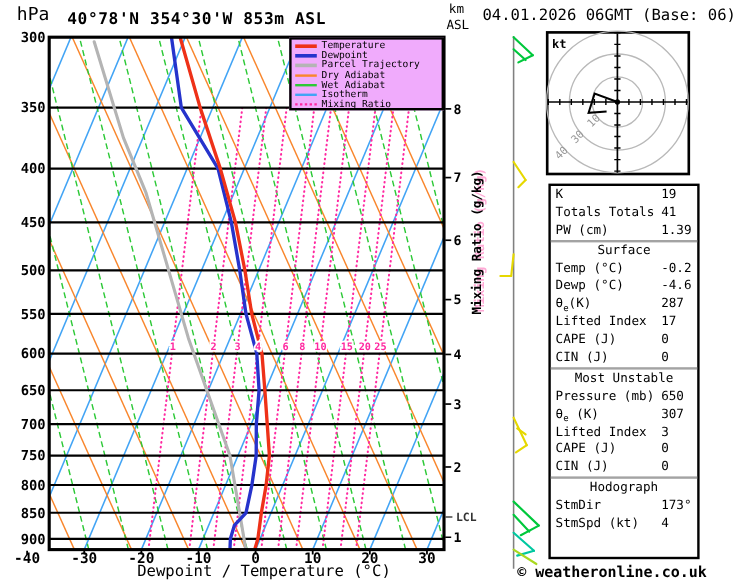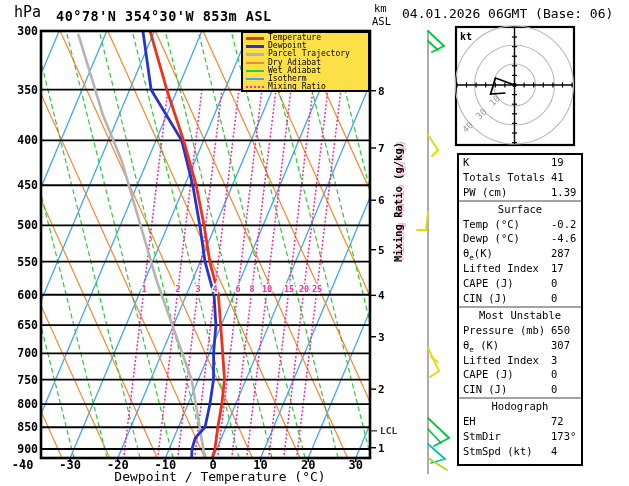--- a/index.html
+++ b/index.html
@@ -11,21 +11,21 @@
   .hpa-label { left:14px; top:3px; font-size:15px; }
   .title { left:56px; top:8px; font-size:13.5px; font-weight:bold; white-space:nowrap; letter-spacing:0.5px; }
   .km-label { left:374px; top:2px; font-size:10.5px; }
   .asl-label { left:372px; top:15px; font-size:10.5px; }
   .datetime { left:402px; top:6px; font-size:13px; font-weight:normal; white-space:nowrap; }
   .mix-axis { left:318px; top:196px; width:160px; font-size:10.5px; font-weight:bold; white-space:nowrap;
               transform:rotate(-90deg); transform-origin:center; text-align:center;
               text-shadow:2px 2px 0 rgba(255,100,180,0.55); }
   .xaxis-title { left:70px; top:469px; width:300px; text-align:center; font-size:13px; white-space:nowrap; }
   .copyright { left:400px; top:469px; width:220px; text-align:center; font-size:12.5px; font-weight:bold; white-space:nowrap; }
-  #legend { left:241px; top:31px; width:129px; height:61px; background:#fde047; border:2px solid #000; padding:1px 2px 0 3px; }
+  #legend { left:241px; top:31px; width:129px; height:61px; background:#f0abfc; border:2px solid #000; padding:1px 2px 0 3px; }
   .leg-row { display:flex; align-items:center; height:8.2px; }
   .leg-line { width:18px; margin-right:4px; flex:none; }
   .leg-text { font-size:8px; line-height:8px; white-space:nowrap; }
   #ind-table { left:457px; top:153px; width:126px; height:313px; border:2px solid #000; background:#fff; font-size:10.5px; }
   .tbl-section { border-top:2px solid #a3a3a3; }
   .tbl-section:first-child { border-top:none; }
   .tbl-header { text-align:center; height:14.9px; line-height:14.9px; white-space:nowrap; }
   .tbl-row { position:relative; height:14.9px; line-height:14.9px; padding-left:4px; white-space:nowrap; }
   .tbl-val { position:absolute; left:92px; top:0; }
   sub { font-size:7.5px; }
@@ -302,19 +302,19 @@
       <div class="tbl-section">
         <div class="tbl-header">Most Unstable</div>
         <div class="tbl-row"><span>Pressure (mb)</span><span class="tbl-val">650</span></div>
         <div class="tbl-row"><span>θ<sub>e</sub> (K)</span><span class="tbl-val">307</span></div>
         <div class="tbl-row"><span>Lifted Index</span><span class="tbl-val">3</span></div>
         <div class="tbl-row"><span>CAPE (J)</span><span class="tbl-val">0</span></div>
         <div class="tbl-row"><span>CIN (J)</span><span class="tbl-val">0</span></div>
       </div>
       <div class="tbl-section">
         <div class="tbl-header">Hodograph</div>
-        <div class="tbl-row"><span>EH</span><span class="tbl-val">72</span></div>
         <div class="tbl-row"><span>StmDir</span><span class="tbl-val">173°</span></div>
         <div class="tbl-row"><span>StmSpd (kt)</span><span class="tbl-val">4</span></div>
       </div>
     </div>
 
+  <div class="abs copyright">© weatheronline.co.uk</div>
 </div>
 
 </body></html>

